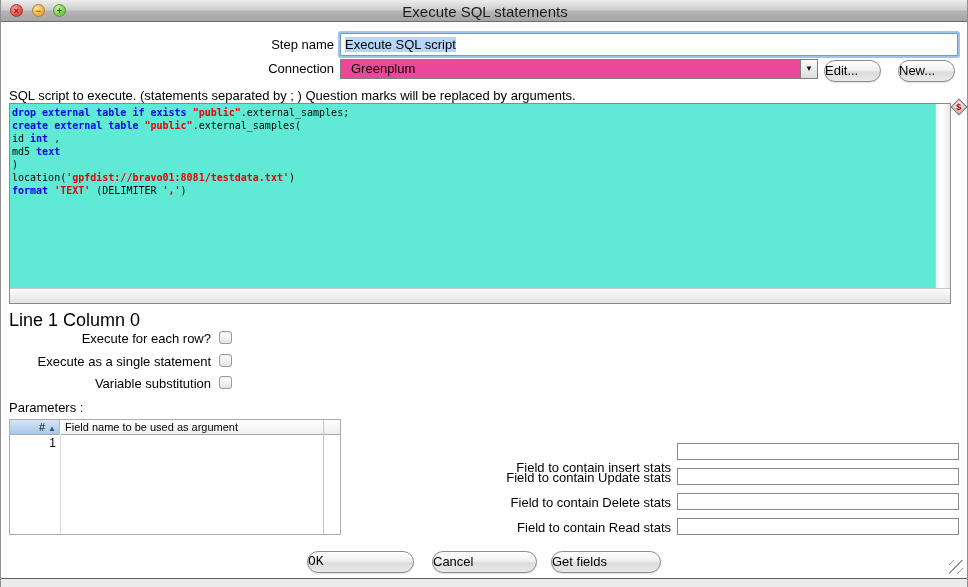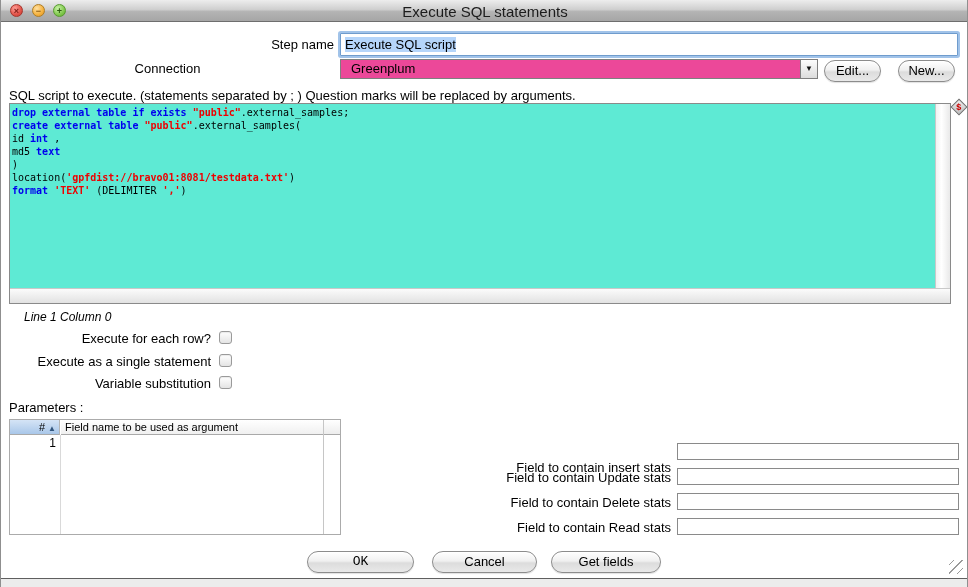--- a/index.html
+++ b/index.html
@@ -53,21 +53,21 @@
     background: linear-gradient(#fdfdfd, #dcdcdc);
     text-align: center; font-size: 8px; line-height: 17px; color: #111;
   }
 
   
   .aqua-btn {
     position: absolute; height: 22px; border-radius: 11px;
     border: 1px solid #8c8c8c;
     background: linear-gradient(#ffffff 0%, #f0f0f0 45%, #dcdcdc 55%, #e9e9e9 100%);
     box-shadow: inset 0 1px 1px rgba(255,255,255,0.9), 0 1px 1px rgba(0,0,0,0.12);
-    font-size: 13px; text-align: center; line-height: 20px; color: #000;
+    font-size: 13px; line-height: 20px; color: #000;
     cursor: default;
   }
 
   
   .sql-box {
     position: absolute; left: 8px; top: 103px; width: 942px; height: 201px;
     border: 1px solid #8a8a8a; background: #5eead4;
   }
   .sql-code {
     position: absolute; left: 2px; top: 2px; right: 17px; bottom: 16px;
@@ -161,40 +161,40 @@
     <div class="light light-yellow">−</div>
     <div class="light light-green">+</div>
     <div class="title-text">Execute SQL statements</div>
   </div>
 
   <div class="flabel rlabel" style="left:0; top:37px; width:333px;">Step name</div>
   <div class="stepname-input">
     <span class="sel-text">Execute SQL script</span>
   </div>
 
-  <div class="flabel rlabel" style="left:0; top:61px; width:333px;text-align:center;">Connection</div>
+  <div class="flabel rlabel" style="left:0; top:61px; width:333px;">Connection</div>
   <div class="combo">
     <span>Greenplum</span>
     <span class="combo-arrow">▼</span>
   </div>
   <div class="aqua-btn" style="left:823px; top:60px; width:57px;">Edit...</div>
   <div class="aqua-btn" style="left:897px; top:60px; width:57px;">New...</div>
 
   <div class="flabel" style="left:8px; top:88px;">SQL script to execute. (statements separated by ; ) Question marks will be replaced by arguments.</div>
 
   <div class="sql-box">
     <div class="sql-code" id="sql-code"><div><span class="k" style="color: rgb(0, 0, 238);">drop external table if exists </span><span class="s" style="color: rgb(238, 0, 0);">"public"</span><span class="p" style="color: rgb(0, 0, 0);">.external_samples;</span></div><div><span class="k" style="color: rgb(0, 0, 238);">create external table </span><span class="s" style="color: rgb(238, 0, 0);">"public"</span><span class="p" style="color: rgb(0, 0, 0);">.external_samples(</span></div><div><span class="p" style="color: rgb(0, 0, 0);">id </span><span class="k" style="color: rgb(0, 0, 238);">int</span><span class="p" style="color: rgb(0, 0, 0);"> ,</span></div><div><span class="p" style="color: rgb(0, 0, 0);">md5 </span><span class="k" style="color: rgb(0, 0, 238);">text</span></div><div><span class="p" style="color: rgb(0, 0, 0);">)</span></div><div><span class="p" style="color: rgb(0, 0, 0);">location(</span><span class="s" style="color: rgb(238, 0, 0);">'gpfdist://bravo01:8081/testdata.txt'</span><span class="p" style="color: rgb(0, 0, 0);">)</span></div><div><span class="k" style="color: rgb(0, 0, 238);">format</span><span class="p" style="color: rgb(0, 0, 0);"> </span><span class="s" style="color: rgb(238, 0, 0);">'TEXT'</span><span class="p" style="color: rgb(0, 0, 0);"> (DELIMITER </span><span class="s" style="color: rgb(238, 0, 0);">','</span><span class="p" style="color: rgb(0, 0, 0);">)</span></div></div>
     <div class="vscroll"></div>
     <div class="hscroll"></div>
   </div>
   <div class="var-diamond">
     <span>$</span>
   </div>
 
-  <div class="flabel" style="left:23px; top:310px; font-size:12px;font-style:italic;">Line 1 Column 0</div>
+  <div class="flabel" style="left:8px; top:310px; font-size:18px;">Line 1 Column 0</div>
 
   <div class="flabel rlabel" style="left:0; top:331px; width:210px;">Execute for each row?</div>
   <div class="checkbox" style="left:218px; top:331px;"></div>
 
   <div class="flabel rlabel" style="left:0; top:354px; width:210px;">Execute as a single statement</div>
   <div class="checkbox" style="left:218px; top:354px;"></div>
 
   <div class="flabel rlabel" style="left:0; top:376px; width:210px;">Variable substitution</div>
   <div class="checkbox" style="left:218px; top:376px;"></div>
 

